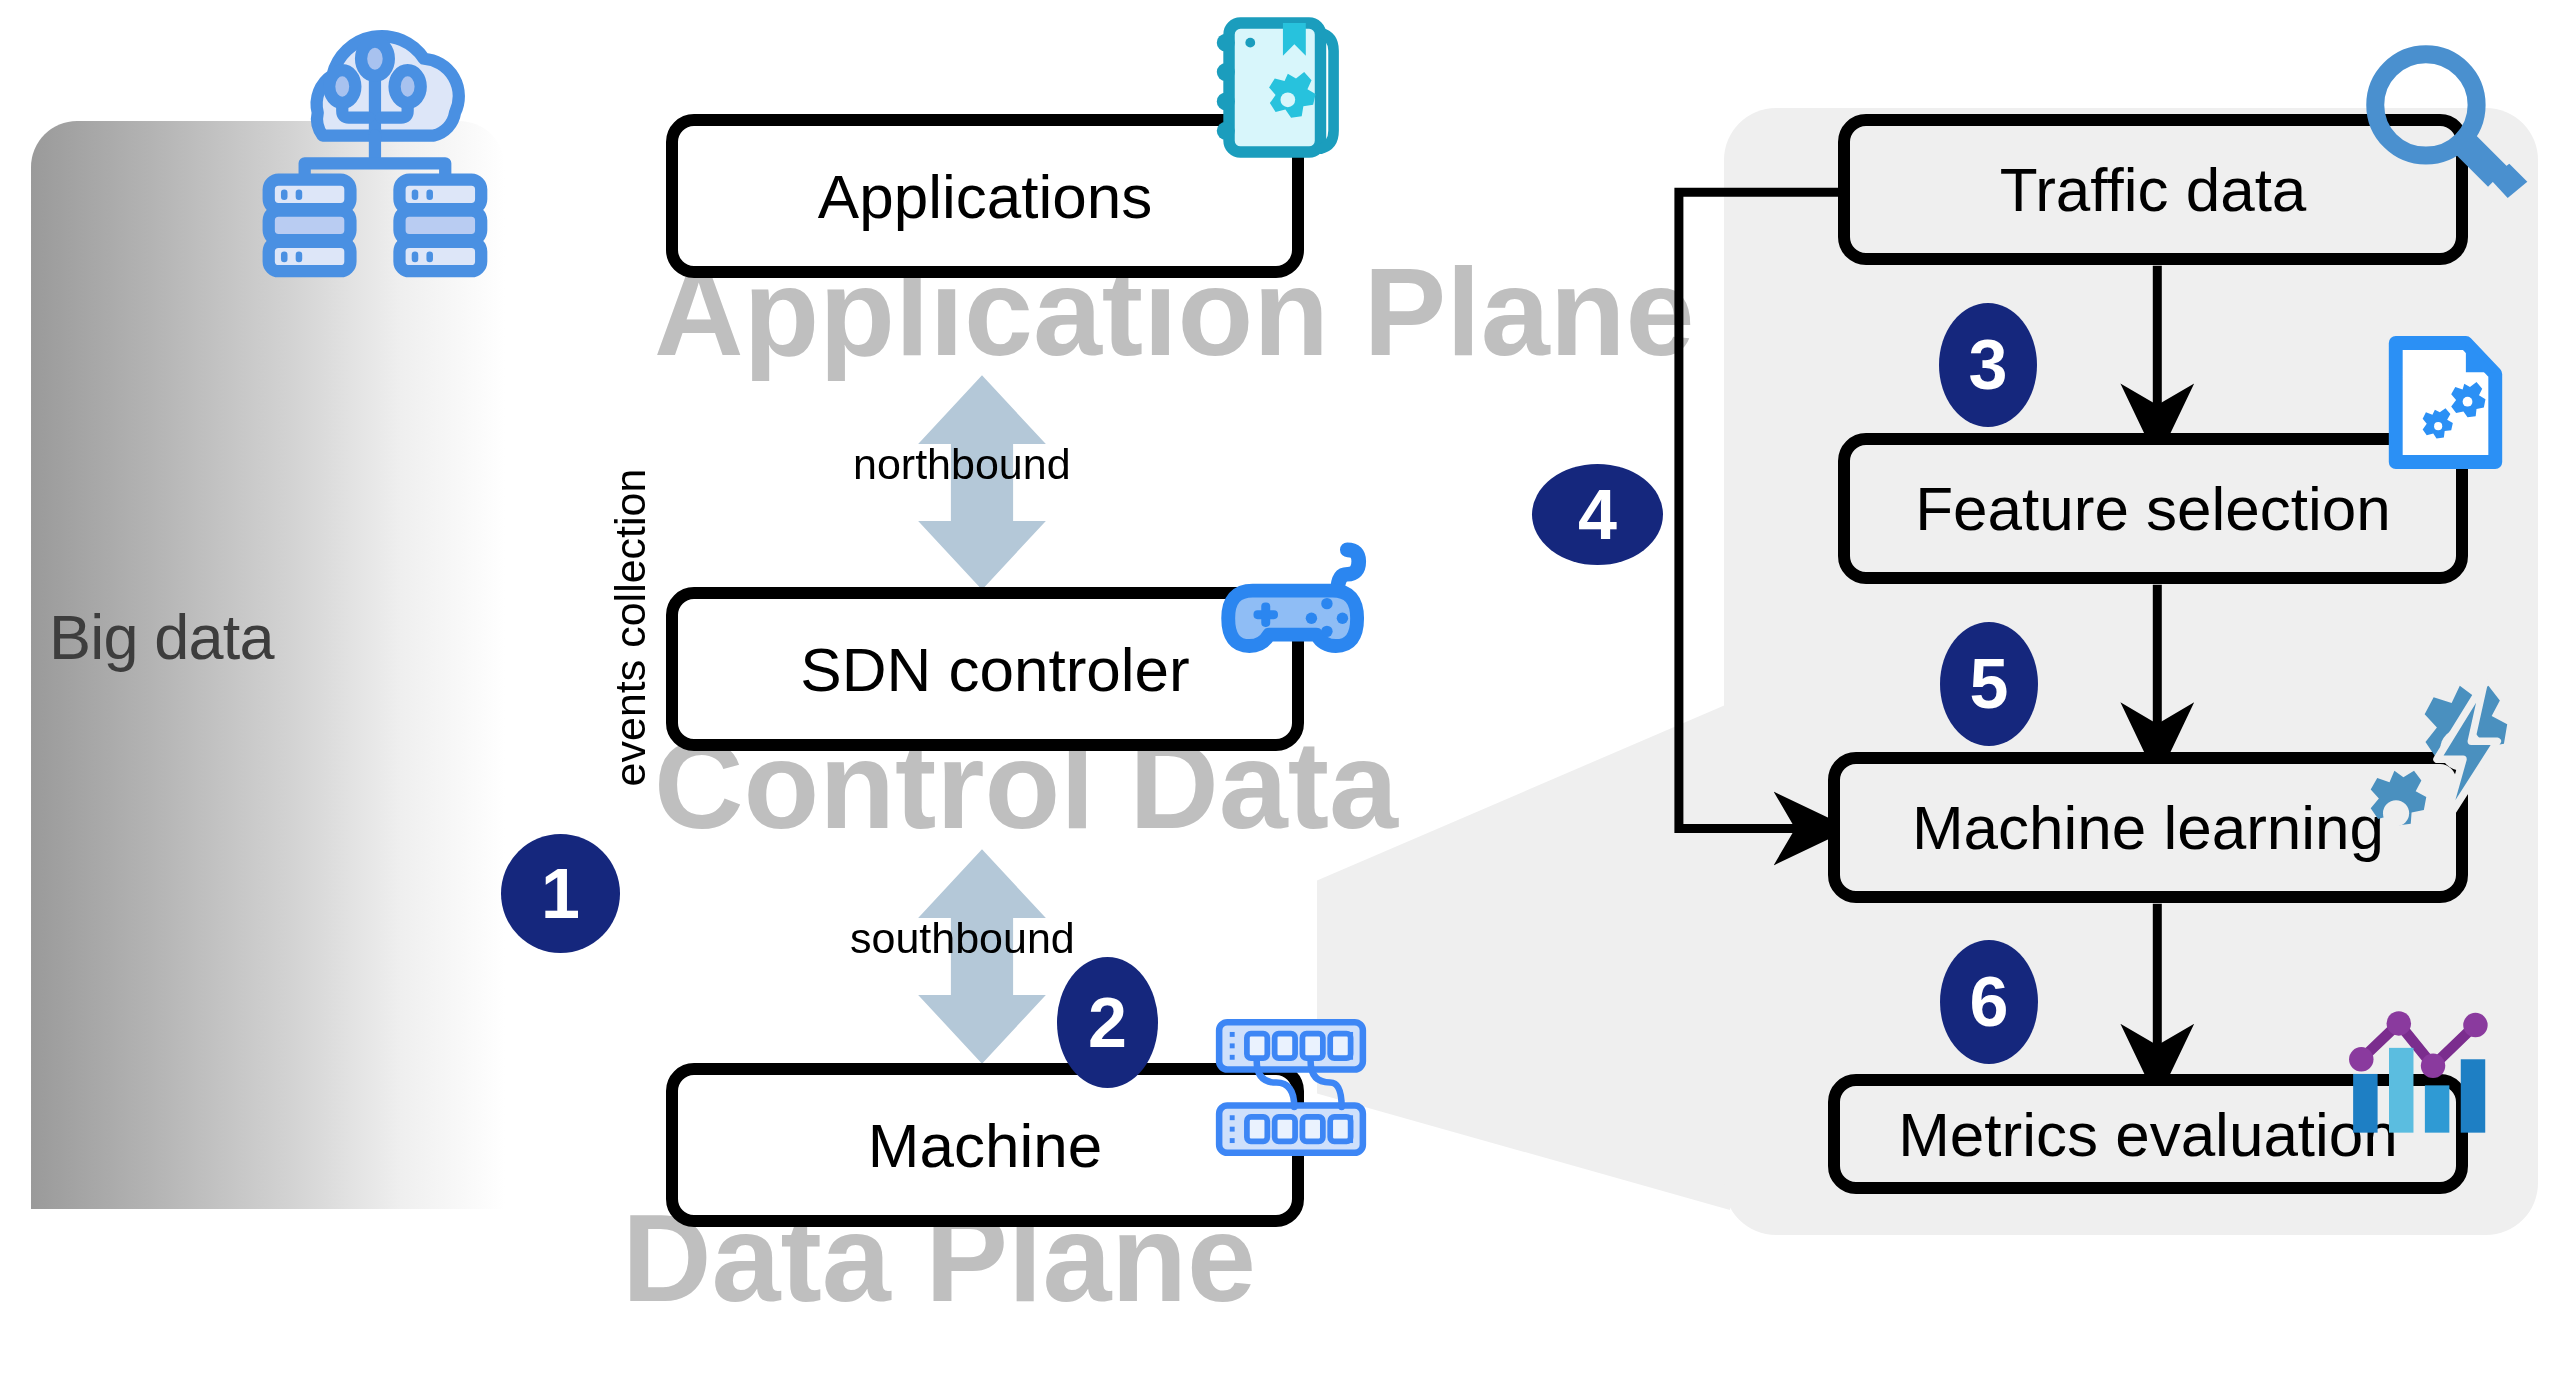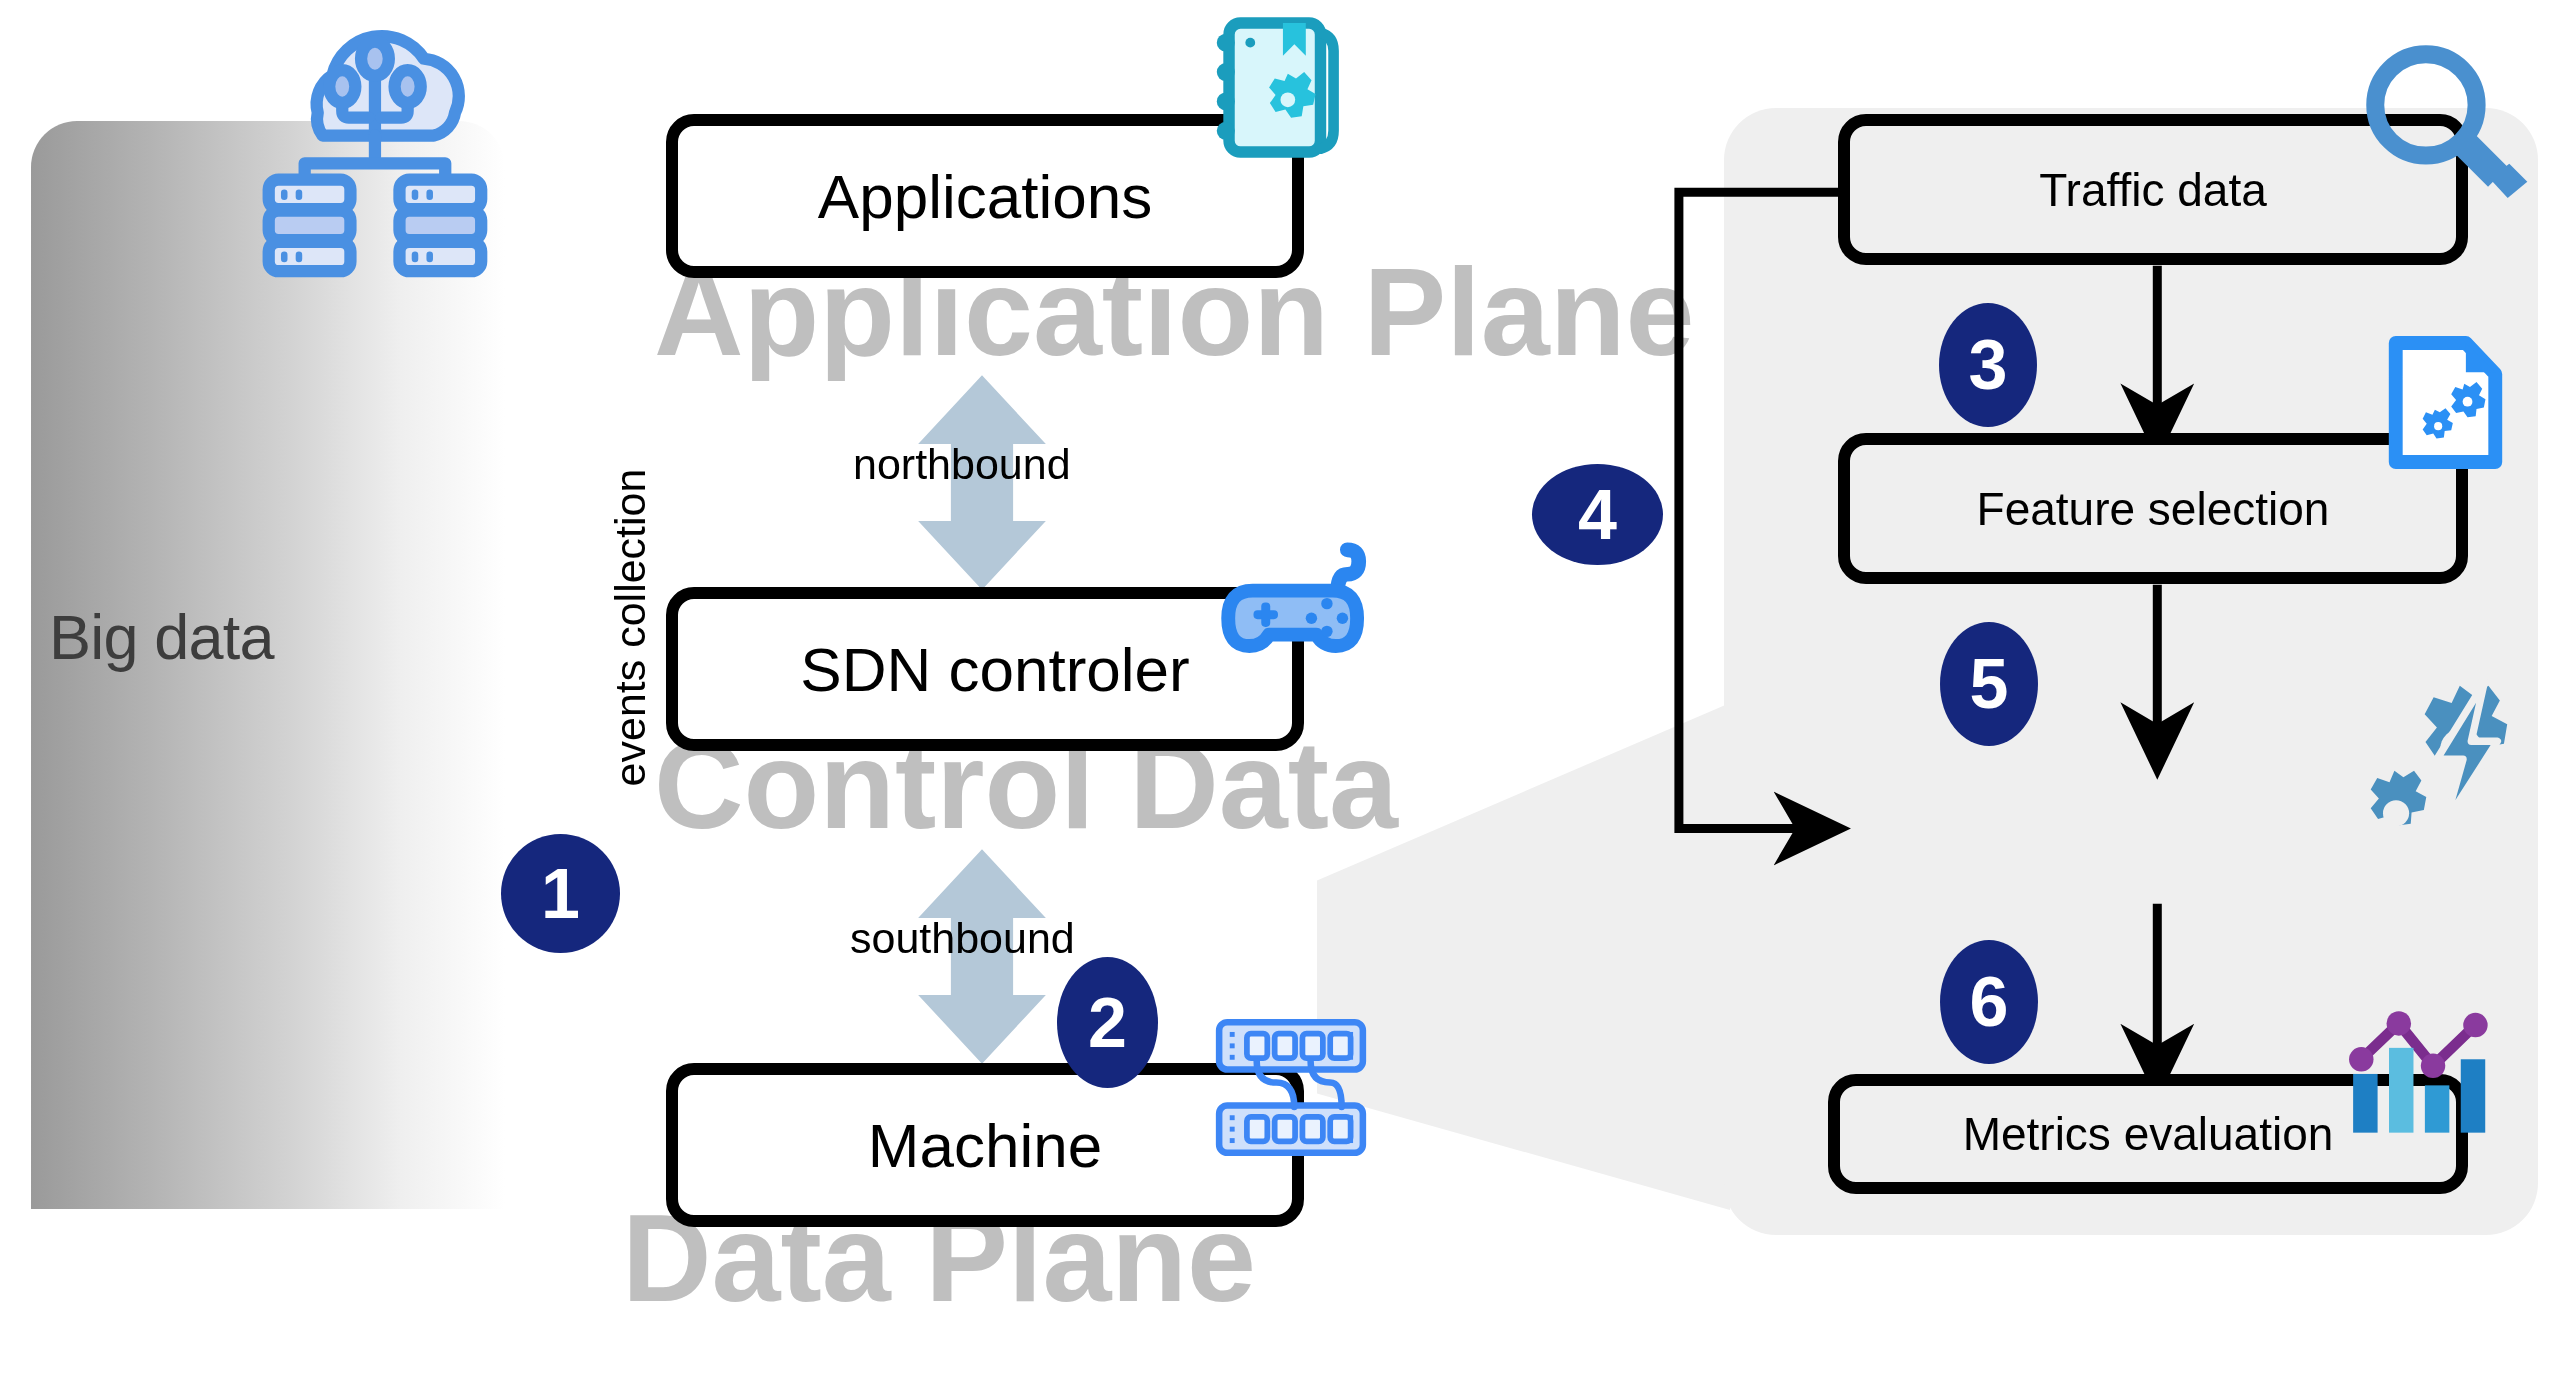--- a/index.html
+++ b/index.html
@@ -50,21 +50,21 @@
   #box-applications{left:666px;top:114px;width:638px;height:164px;}
   #box-sdn{left:666px;top:587px;width:638px;height:164px;padding-left:20px;}
   #box-switches{left:666px;top:1063px;width:638px;height:164px;}
 
   
   .rbox{
     position:absolute;background:#efefef;border:12.3px solid #000000;
     border-radius:28px;box-sizing:border-box;
     display:flex;align-items:center;justify-content:center;
   }
-  .rbox span{font-size:46px;color:#000;white-space:nowrap;}
+  .rbox span{font-size:62px;color:#000;white-space:nowrap;}
   #box-traffic{left:1838px;top:114px;width:630px;height:151px;}
   #box-feature{left:1838px;top:433px;width:630px;height:151px;}
   #box-ml{left:1828px;top:752px;width:640px;height:151px;}
   #box-metrics{left:1828px;top:1074px;width:640px;height:120px;}
 
   
   .dbl-arrow{position:absolute;}
   #arrow-north{left:900px;top:372px;}
   #arrow-south{left:900px;top:846px;}
   .ib-label{
@@ -158,20 +158,23 @@
   </div>
   <div class="pbox" id="box-switches">
     <span>Machine</span>
   </div>
 
   <div class="rbox" id="box-traffic">
     <span>Traffic data</span>
   </div>
   <div class="rbox" id="box-feature">
     <span>Feature selection</span>
+  </div>
+  <div class="rbox" id="box-ml">
+    <span>Machine learning</span>
   </div>
   <div class="rbox" id="box-metrics">
     <span>Metrics evaluation</span>
   </div>
 
   <div class="badge" id="badge-1">1</div>
   <div class="badge" id="badge-2">2</div>
   <div class="badge" id="badge-3">3</div>
   <div class="badge" id="badge-4">4</div>
   <div class="badge" id="badge-5">5</div>

